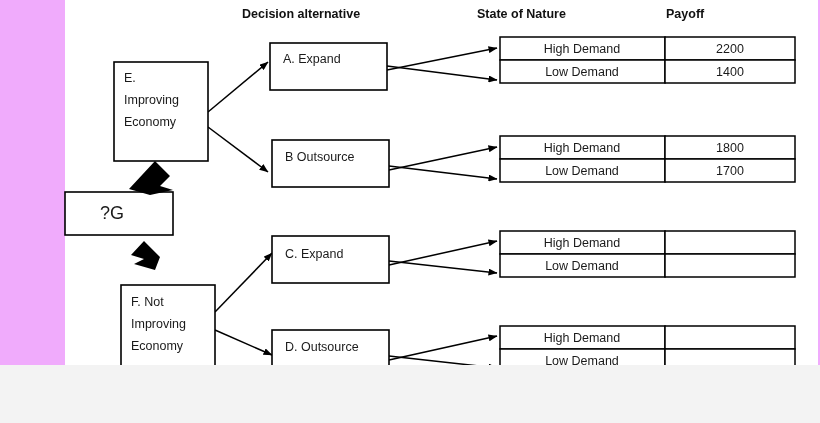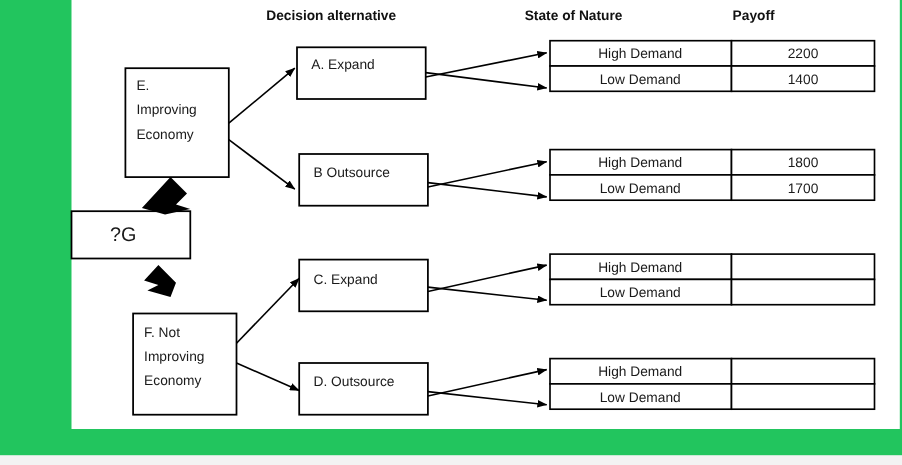--- a/index.html
+++ b/index.html
@@ -4,23 +4,23 @@
 <style>
   html, body {
     margin: 0;
     padding: 0;
     background: #f3f3f3;
     font-family: "Liberation Sans", sans-serif;
   }
   #page {
     position: relative;
     width: 820px;
-    height: 414px;
+    height: 365px;
     overflow: hidden;
-    background: #22c55e;
+    background: #f0abfc;
   }
   #canvas {
     position: absolute;
     left: 65px;
     top: 0px;
     width: 753px;
     height: 390px;
     background: #ffffff;
   }
   #diagram {

